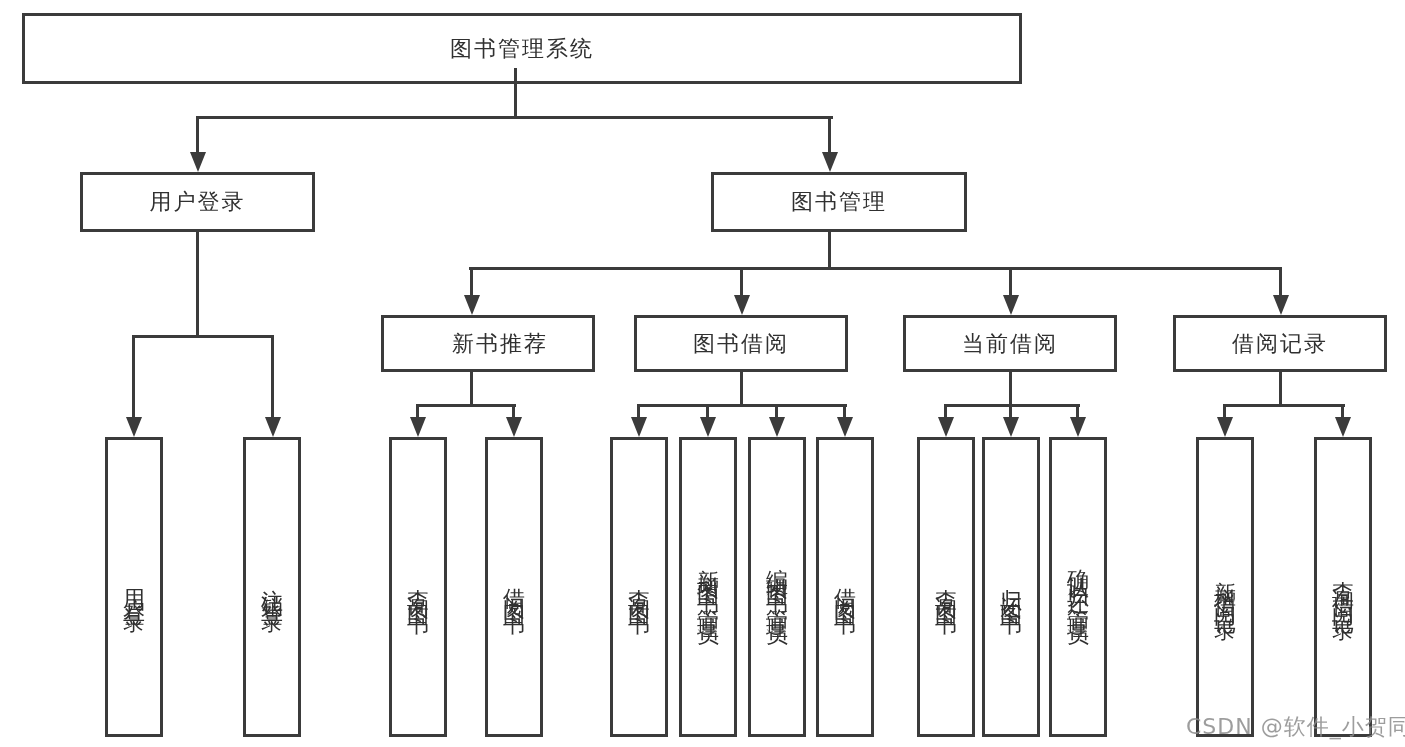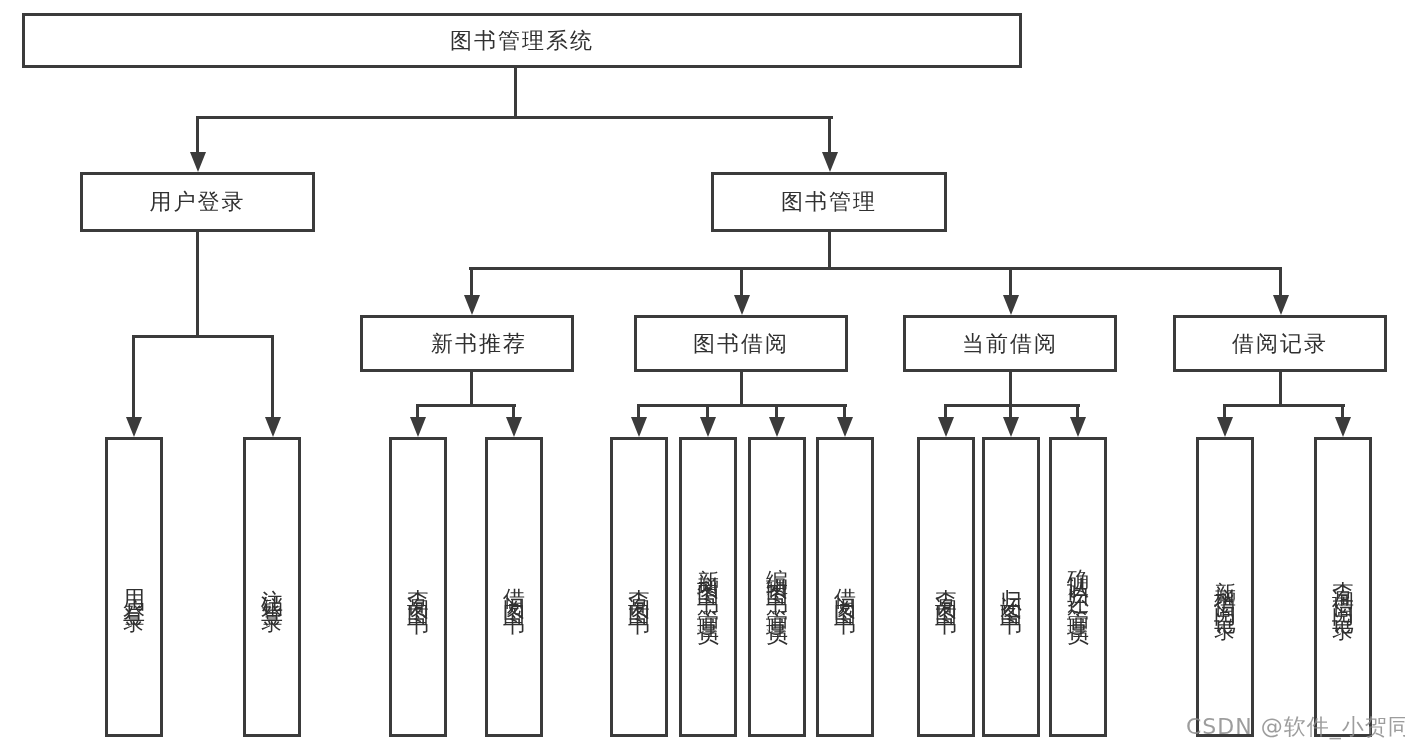--- a/index.html
+++ b/index.html
@@ -29,51 +29,51 @@
   .watermark{
     position:absolute;left:1186px;top:712px;font-size:22px;
     color:rgba(140,140,140,0.85);letter-spacing:1px;white-space:nowrap;
   }
 </style>
 </head>
 <body>
 
 <div class="canvas">
 
-  <div class="box" style="left:22px;top:13px;width:1000px;height:55px;">图书管理系统</div>
+  <div class="box" style="left:22px;top:13px;width:1000px;height:71px;">图书管理系统</div>
 
   <div class="vline" style="left:514px;top:68px;height:50px;"></div>
   <div class="hline" style="left:196px;top:116px;width:637px;"></div>
   <div class="vline" style="left:196px;top:116px;height:38px;"></div>
   <div class="arrow" style="left:190px;top:152px;"></div>
   <div class="vline" style="left:828px;top:116px;height:38px;"></div>
   <div class="arrow" style="left:822px;top:152px;"></div>
 
   <div class="box l2" style="left:80px;width:235px;">用户登录</div>
-  <div class="box l2" style="left:711px;width:236px;">图书管理</div>
+  <div class="box l2" style="left:711px;width:256px;">图书管理</div>
 
   <div class="vline" style="left:196px;top:232px;height:106px;"></div>
   <div class="hline" style="left:132px;top:335px;width:142px;"></div>
   <div class="vline" style="left:132px;top:335px;height:84px;"></div>
   <div class="arrow" style="left:126px;top:417px;"></div>
   <div class="vline" style="left:271px;top:335px;height:84px;"></div>
   <div class="arrow" style="left:265px;top:417px;"></div>
 
   <div class="vline" style="left:828px;top:232px;height:38px;"></div>
   <div class="hline" style="left:469px;top:267px;width:813px;"></div>
   <div class="vline" style="left:470px;top:267px;height:30px;"></div>
   <div class="arrow" style="left:464px;top:295px;"></div>
   <div class="vline" style="left:740px;top:267px;height:30px;"></div>
   <div class="arrow" style="left:734px;top:295px;"></div>
   <div class="vline" style="left:1009px;top:267px;height:30px;"></div>
   <div class="arrow" style="left:1003px;top:295px;"></div>
   <div class="vline" style="left:1279px;top:267px;height:30px;"></div>
   <div class="arrow" style="left:1273px;top:295px;"></div>
 
-  <div class="box l3" style="left:360px;padding-left:24px;">新书推荐</div>
+  <div class="box l3" style="left:381px;padding-left:24px;">新书推荐</div>
   <div class="box l3" style="left:903px;">当前借阅</div>
   <div class="box l3" style="left:634px;">图书借阅</div>
   <div class="box l3" style="left:1173px;">借阅记录</div>
 
   <div class="vline" style="left:470px;top:372px;height:35px;"></div>
   <div class="hline" style="left:416px;top:404px;width:100px;"></div>
   <div class="vline" style="left:416px;top:404px;height:14px;"></div>
   <div class="arrow" style="left:410px;top:417px;"></div>
   <div class="vline" style="left:512px;top:404px;height:14px;"></div>
   <div class="arrow" style="left:506px;top:417px;"></div>

